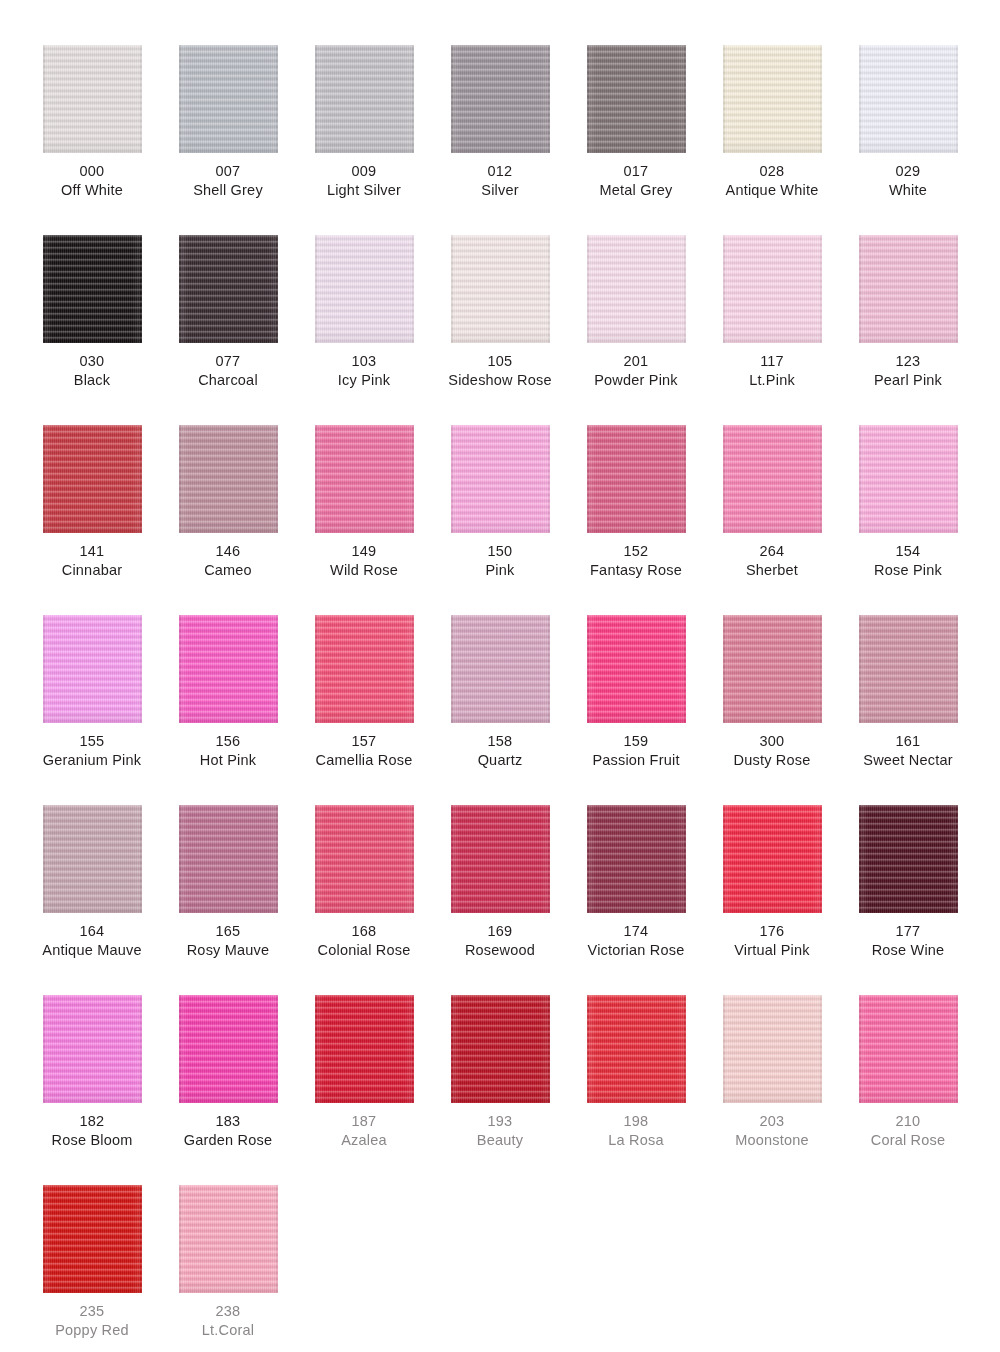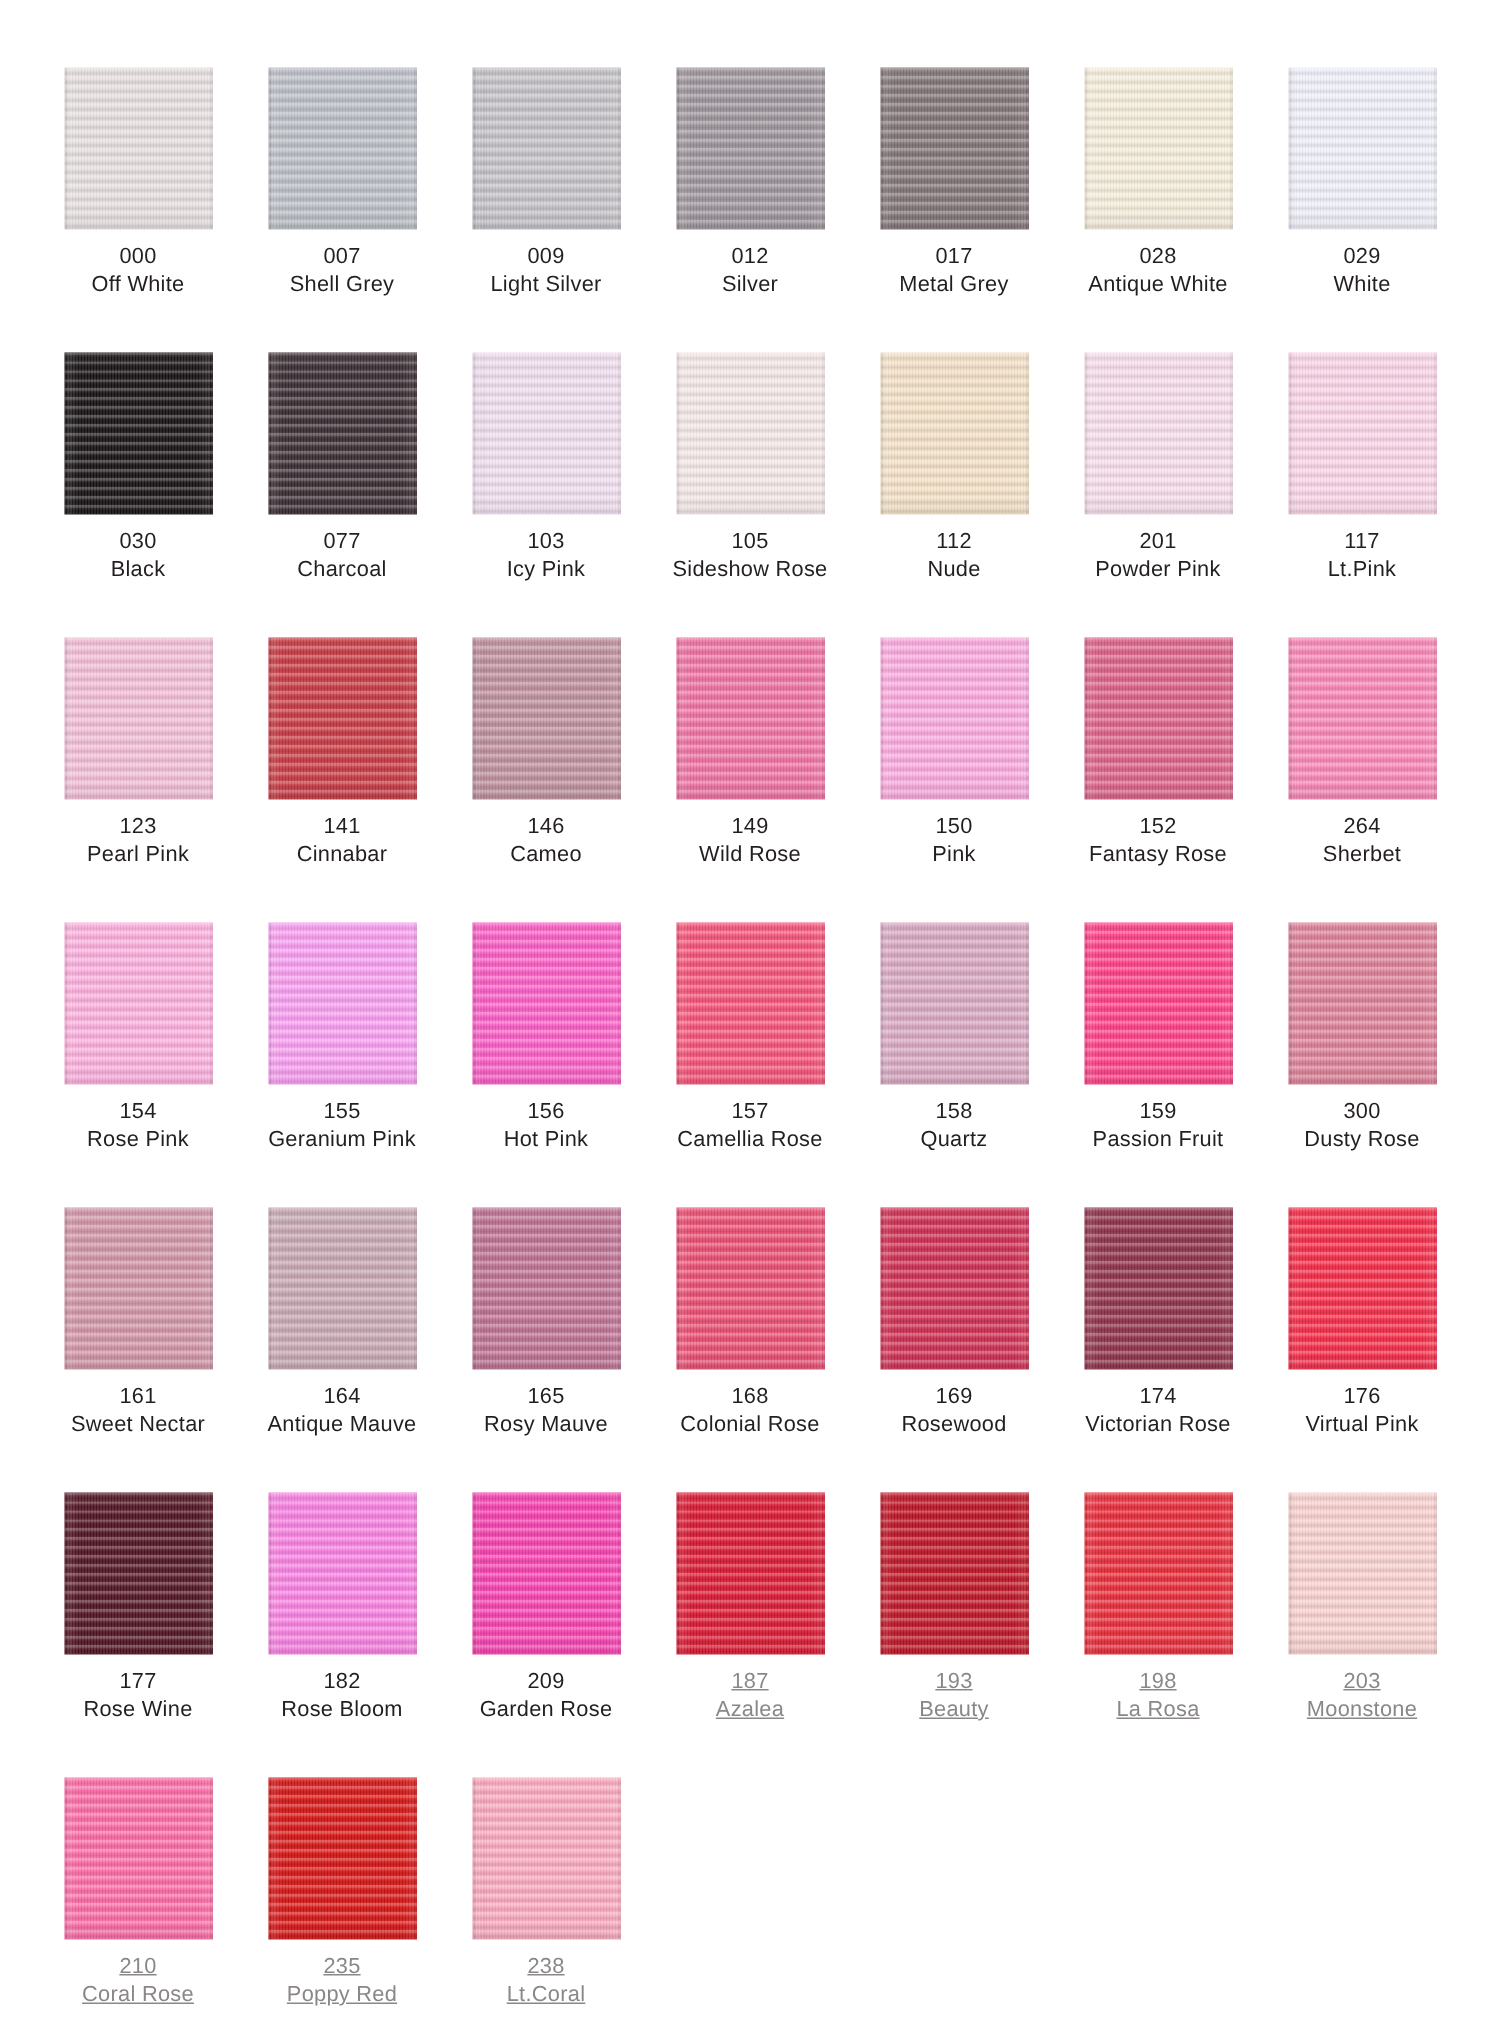--- a/index.html
+++ b/index.html
@@ -108,21 +108,21 @@
     color: #231f20;
     font-size: 14.5px;
     line-height: 19px;
     letter-spacing: 0.2px;
     white-space: nowrap;
   }
   .label .code { display: block; }
   .label .name { display: block; }
 
   
-  .swatch-cell.faded .label { color: #8b8789; text-decoration: underline; }
+  .swatch-cell.faded .label { color: #8b8789; }
 </style>
 </head>
 <body>
 
 <div id="chart">
   <div class="swatch-grid">
       <div class="swatch-cell">
         <div class="chip" style="background-color: rgb(228, 222, 221);">
           <div class="rib"></div>
           <div class="weave"></div>
@@ -237,31 +237,20 @@
           <div class="rib"></div>
           <div class="weave"></div>
           <div class="edges"></div>
         </div>
         <div class="label">
           <span class="code">105</span>
           <span class="name">Sideshow Rose</span>
         </div>
       </div>
       <div class="swatch-cell">
-        <div class="chip" style="background-color: rgb(242, 223, 197);">
-          <div class="rib"></div>
-          <div class="weave"></div>
-          <div class="edges"></div>
-        </div>
-        <div class="label">
-          <span class="code">112</span>
-          <span class="name">Nude</span>
-        </div>
-      </div>
-      <div class="swatch-cell">
         <div class="chip" style="background-color: rgb(246, 220, 234);">
           <div class="rib"></div>
           <div class="weave"></div>
           <div class="edges"></div>
         </div>
         <div class="label">
           <span class="code">201</span>
           <span class="name">Powder Pink</span>
         </div>
       </div>
@@ -529,21 +518,21 @@
           <span class="name">Rose Bloom</span>
         </div>
       </div>
       <div class="swatch-cell">
         <div class="chip" style="background-color: rgb(245, 62, 174);">
           <div class="rib"></div>
           <div class="weave"></div>
           <div class="edges"></div>
         </div>
         <div class="label">
-          <span class="code">209</span>
+          <span class="code">183</span>
           <span class="name">Garden Rose</span>
         </div>
       </div>
       <div class="swatch-cell faded">
         <div class="chip" style="background-color: rgb(216, 21, 47);">
           <div class="rib"></div>
           <div class="weave"></div>
           <div class="edges"></div>
         </div>
         <div class="label">

